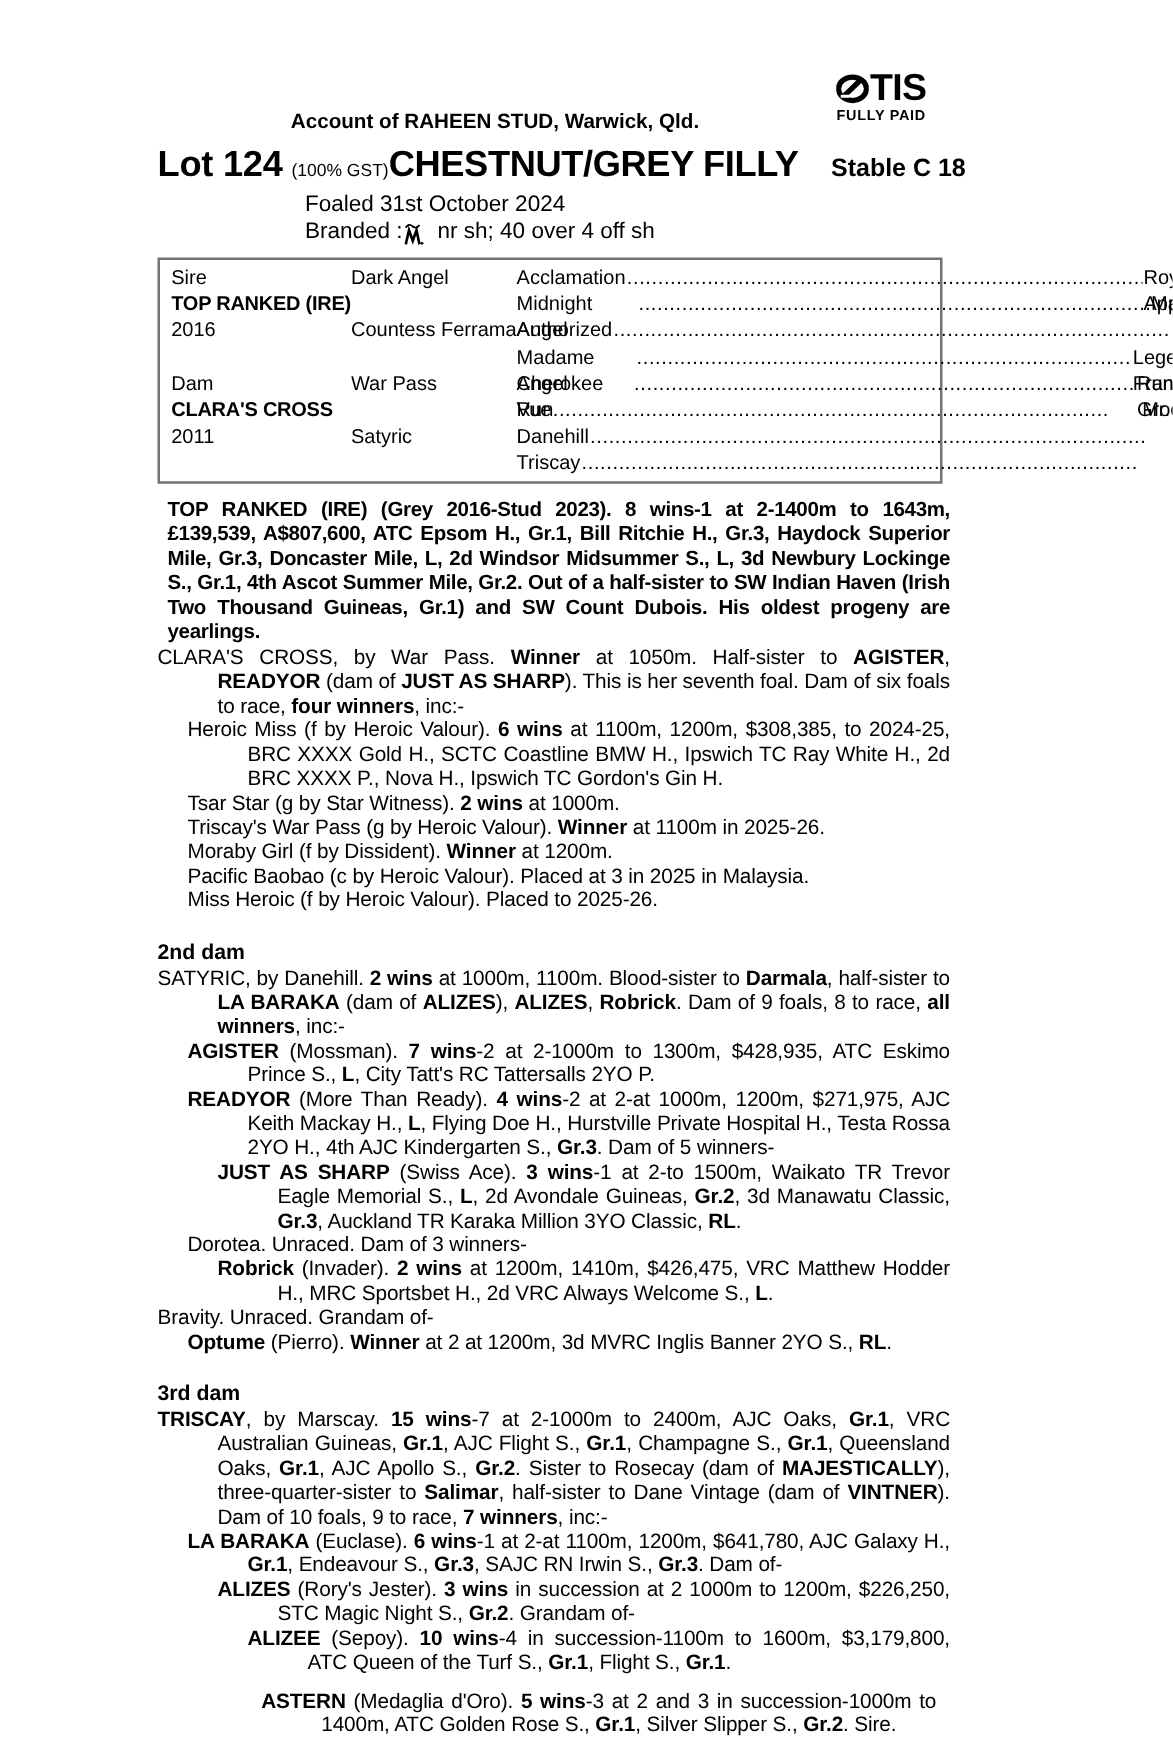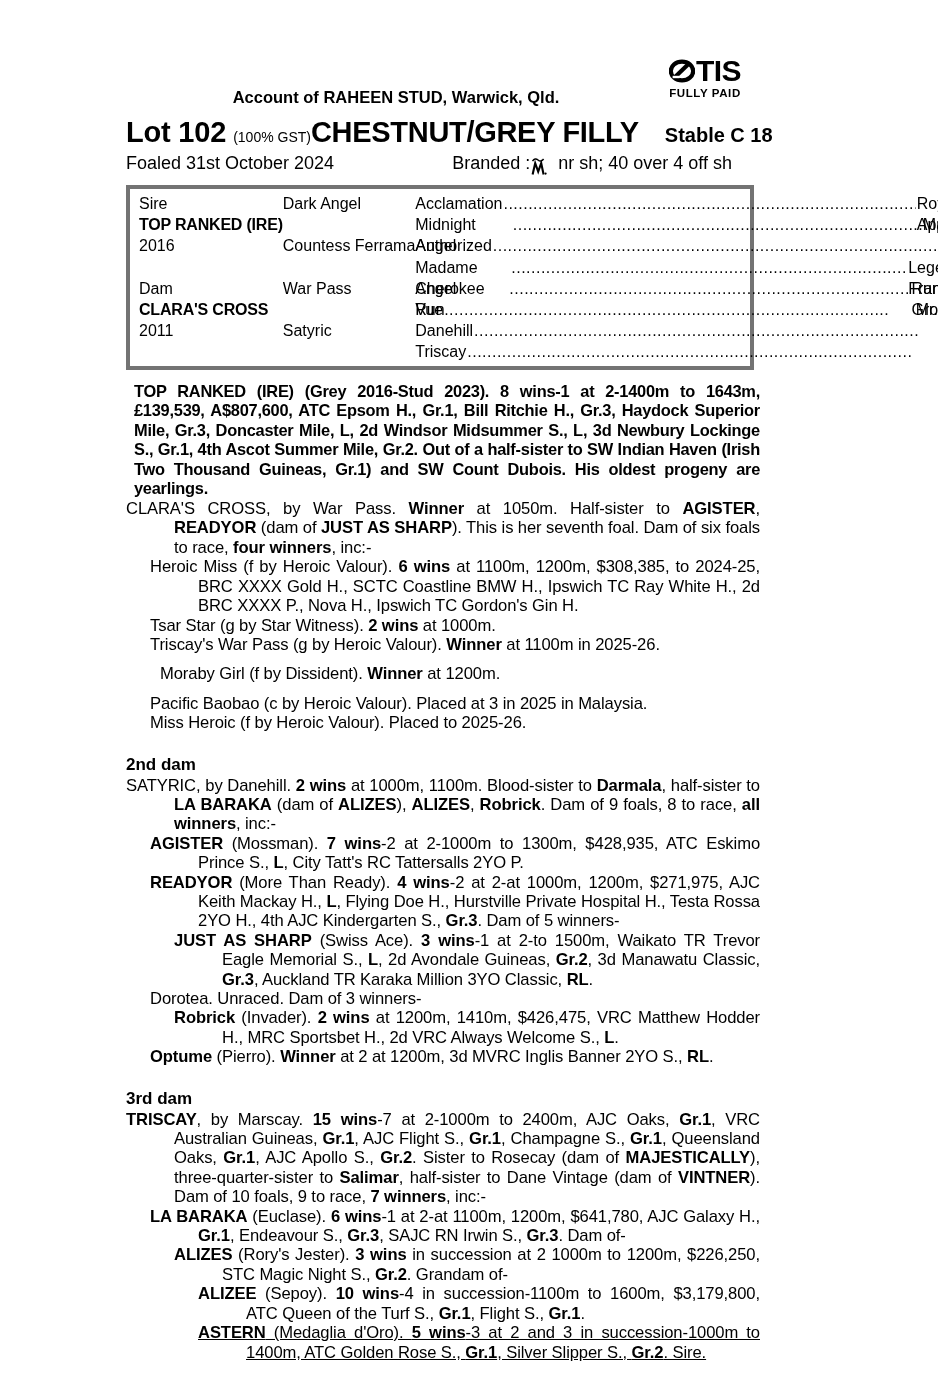--- a/index.html
+++ b/index.html
@@ -46,30 +46,31 @@
   }
   .lot-no { font-size: 29px; font-weight: bold; letter-spacing: -0.2px; }
   .gst { font-size: 14px; margin-left: 7px; }
   .colour-sex { font-size: 29px; font-weight: bold; letter-spacing: -0.3px; }
   .stable { font-size: 20px; font-weight: bold; margin-left: 26px; }
 
   .sub-row {
     display: flex; align-items: baseline;
     padding: 0 108px 0 126px; margin-top: 4px;
     font-size: 18px;
+    flex-direction: column;
   }
   .foaled { }
   .branded { margin-left: 118px; display: flex; align-items: flex-end; }
   .brand-glyph { display: inline-block; width: 26px; height: 20px; position: relative; top: 2px; }
   .branded-text { margin-left: 2px; }
 
   
   .ped-wrap { padding: 0 118px 0 126px; margin-top: 11px; }
   .ped-table {
-    border: 4px solid #737373; width: 100%;
+    border: 2px solid #737373; width: 100%;
     font-size: 16px; line-height: 21.2px;
     padding: 3px 0 3px 0;
     display: flex;
   }
   .ped-col { padding-top: 1px; }
   .ped-col-1 { width: 205px; padding-left: 9px; }
   .ped-col-2 { width: 175px; }
   .ped-col-3 { flex: 1; padding-right: 8px; }
   .ped-line { height: 21.2px; white-space: nowrap; overflow: hidden; }
   .ped-line.bold { font-weight: bold; letter-spacing: -0.2px; }
@@ -124,21 +125,21 @@
           </svg>
         </span>
           <span>TIS</span>
       </div>
       <div class="logo-sub">FULLY PAID</div>
     </div>
     <div class="account-line">Account of RAHEEN STUD, Warwick, Qld.</div>
   </div>
 
   <div class="title-row">
-    <span class="lot-no">Lot 102</span>
+    <span class="lot-no">Lot 124</span>
     <span class="gst">(100% GST)</span>
     <span class="colour-sex">CHESTNUT/GREY FILLY</span>
     <span class="stable">Stable C 18</span>
   </div>
 
   <div class="sub-row">
     <span class="foaled">Foaled 31st October 2024</span>
     <span class="branded">
       <span>Branded :</span>
       <span class="brand-glyph">
@@ -219,37 +220,38 @@
   <div class="sire-summary">
       <span>TOP RANKED (IRE) (Grey 2016-Stud 2023). 8 wins-1 at 2-1400m to 1643m, £139,539, A$807,600, ATC Epsom H., Gr.1, Bill Ritchie H., Gr.3, Haydock Superior Mile, Gr.3, Doncaster Mile, L, 2d Windsor Midsummer S., L, 3d Newbury Lockinge S., Gr.1, 4th Ascot Summer Mile, Gr.2. Out of a half-sister to SW Indian Haven (Irish Two Thousand Guineas, Gr.1) and SW Count Dubois. His oldest progeny are yearlings.</span>
     </div>
 
   <div>
       <div class="dam-block">
         <p class="p lvl0" style="margin: 0px;">CLARA'S CROSS, by War Pass. <b>Winner</b> at 1050m. Half-sister to <b>AGISTER</b>, <b>READYOR</b> (dam of <b>JUST AS SHARP</b>). This is her seventh foal. Dam of six foals to race, <b>four winners</b>, inc:-</p>
         <p class="p lvl1" style="margin: 0px;">Heroic Miss (f by Heroic Valour). <b>6 wins</b> at 1100m, 1200m, $308,385, to 2024-25, BRC XXXX Gold H., SCTC Coastline BMW H., Ipswich TC Ray White H., 2d BRC XXXX P., Nova H., Ipswich TC Gordon's Gin H.</p>
         <p class="p lvl1" style="margin: 0px;">Tsar Star (g by Star Witness). <b>2 wins</b> at 1000m.</p>
         <p class="p lvl1" style="margin: 0px;">Triscay's War Pass (g by Heroic Valour). <b>Winner</b> at 1100m in 2025-26.</p>
-        <p class="p lvl1" style="margin: 10px;">Moraby Girl (f by Dissident). <b>Winner</b> at 1200m.</p>
+        <p class="p lvl1" style="margin: 0px;">Moraby Girl (f by Dissident). <b>Winner</b> at 1200m.</p>
         <p class="p lvl1" style="margin: 0px;">Pacific Baobao (c by Heroic Valour). Placed at 3 in 2025 in Malaysia.</p>
         <p class="p lvl1" style="margin: 0px;">Miss Heroic (f by Heroic Valour). Placed to 2025-26.</p>
       </div>
       <div class="dam-block">
         <div class="dam-head">2nd dam</div>
         <p class="p lvl0" style="margin: 0px;">SATYRIC, by Danehill. <b>2 wins</b> at 1000m, 1100m. Blood-sister to <b>Darmala</b>, half-sister to <b>LA BARAKA</b> (dam of <b>ALIZES</b>), <b>ALIZES</b>, <b>Robrick</b>. Dam of 9 foals, 8 to race, <b>all winners</b>, inc:-</p>
         <p class="p lvl1" style="margin: 0px;"><b>AGISTER</b> (Mossman). <b>7 wins</b>-2 at 2-1000m to 1300m, $428,935, ATC Eskimo Prince S., <b>L</b>, City Tatt's RC Tattersalls 2YO P.</p>
         <p class="p lvl1" style="margin: 0px;"><b>READYOR</b> (More Than Ready). <b>4 wins</b>-2 at 2-at 1000m, 1200m, $271,975, AJC Keith Mackay H., <b>L</b>, Flying Doe H., Hurstville Private Hospital H., Testa Rossa 2YO H., 4th AJC Kindergarten S., <b>Gr.3</b>. Dam of 5 winners-</p>
         <p class="p lvl2" style="margin: 0px;"><b>JUST AS SHARP</b> (Swiss Ace). <b>3 wins</b>-1 at 2-to 1500m, Waikato TR Trevor Eagle Memorial S., <b>L</b>, 2d Avondale Guineas, <b>Gr.2</b>, 3d Manawatu Classic, <b>Gr.3</b>, Auckland TR Karaka Million 3YO Classic, <b>RL</b>.</p>
         <p class="p lvl1" style="margin: 0px;">Dorotea. Unraced. Dam of 3 winners-</p>
         <p class="p lvl2" style="margin: 0px;"><b>Robrick</b> (Invader). <b>2 wins</b> at 1200m, 1410m, $426,475, VRC Matthew Hodder H., MRC Sportsbet H., 2d VRC Always Welcome S., <b>L</b>.</p>
+        <p class="p lvl0" style="margin: 0px;">Bravity. Unraced. Grandam of-</p>
         <p class="p lvl1" style="margin: 0px;"><b>Optume</b> (Pierro). <b>Winner</b> at 2 at 1200m, 3d MVRC Inglis Banner 2YO S., <b>RL</b>.</p>
       </div>
       <div class="dam-block">
         <div class="dam-head">3rd dam</div>
         <p class="p lvl0" style="margin: 0px;"><b>TRISCAY</b>, by Marscay. <b>15 wins</b>-7 at 2-1000m to 2400m, AJC Oaks, <b>Gr.1</b>, VRC Australian Guineas, <b>Gr.1</b>, AJC Flight S., <b>Gr.1</b>, Champagne S., <b>Gr.1</b>, Queensland Oaks, <b>Gr.1</b>, AJC Apollo S., <b>Gr.2</b>. Sister to Rosecay (dam of <b>MAJESTICALLY</b>), three-quarter-sister to <b>Salimar</b>, half-sister to Dane Vintage (dam of <b>VINTNER</b>). Dam of 10 foals, 9 to race, <b>7 winners</b>, inc:-</p>
         <p class="p lvl1" style="margin: 0px;"><b>LA BARAKA</b> (Euclase). <b>6 wins</b>-1 at 2-at 1100m, 1200m, $641,780, AJC Galaxy H., <b>Gr.1</b>, Endeavour S., <b>Gr.3</b>, SAJC RN Irwin S., <b>Gr.3</b>. Dam of-</p>
         <p class="p lvl2" style="margin: 0px;"><b>ALIZES</b> (Rory's Jester). <b>3 wins</b> in succession at 2 1000m to 1200m, $226,250, STC Magic Night S., <b>Gr.2</b>. Grandam of-</p>
         <p class="p lvl3" style="margin: 0px;"><b>ALIZEE</b> (Sepoy). <b>10 wins</b>-4 in succession-1100m to 1600m, $3,179,800, ATC Queen of the Turf S., <b>Gr.1</b>, Flight S., <b>Gr.1</b>.</p>
-        <p class="p lvl3" style="margin: 0px; text-decoration: underline;"><b>ASTERN</b> (Medaglia d'Oro). <b>5 wins</b>-3 at 2 and 3 in succession-1000m to 1400m, ATC Golden Rose S., <b>Gr.1</b>, Silver Slipper S., <b>Gr.2</b>. Sire.</p>
+        <p class="p lvl3" style="margin: 11px;"><b>ASTERN</b> (Medaglia d'Oro). <b>5 wins</b>-3 at 2 and 3 in succession-1000m to 1400m, ATC Golden Rose S., <b>Gr.1</b>, Silver Slipper S., <b>Gr.2</b>. Sire.</p>
       </div>
     </div>
 
 </div>
 
 </body></html>

